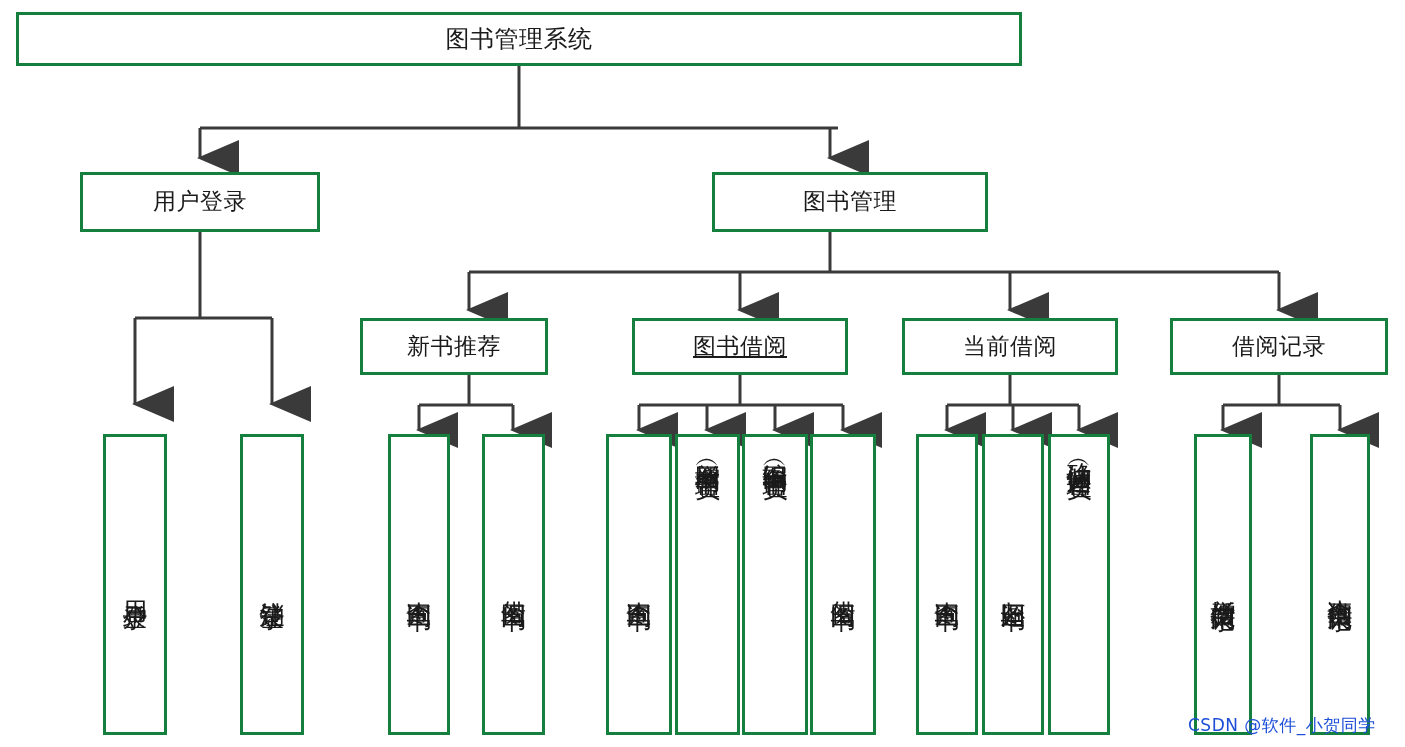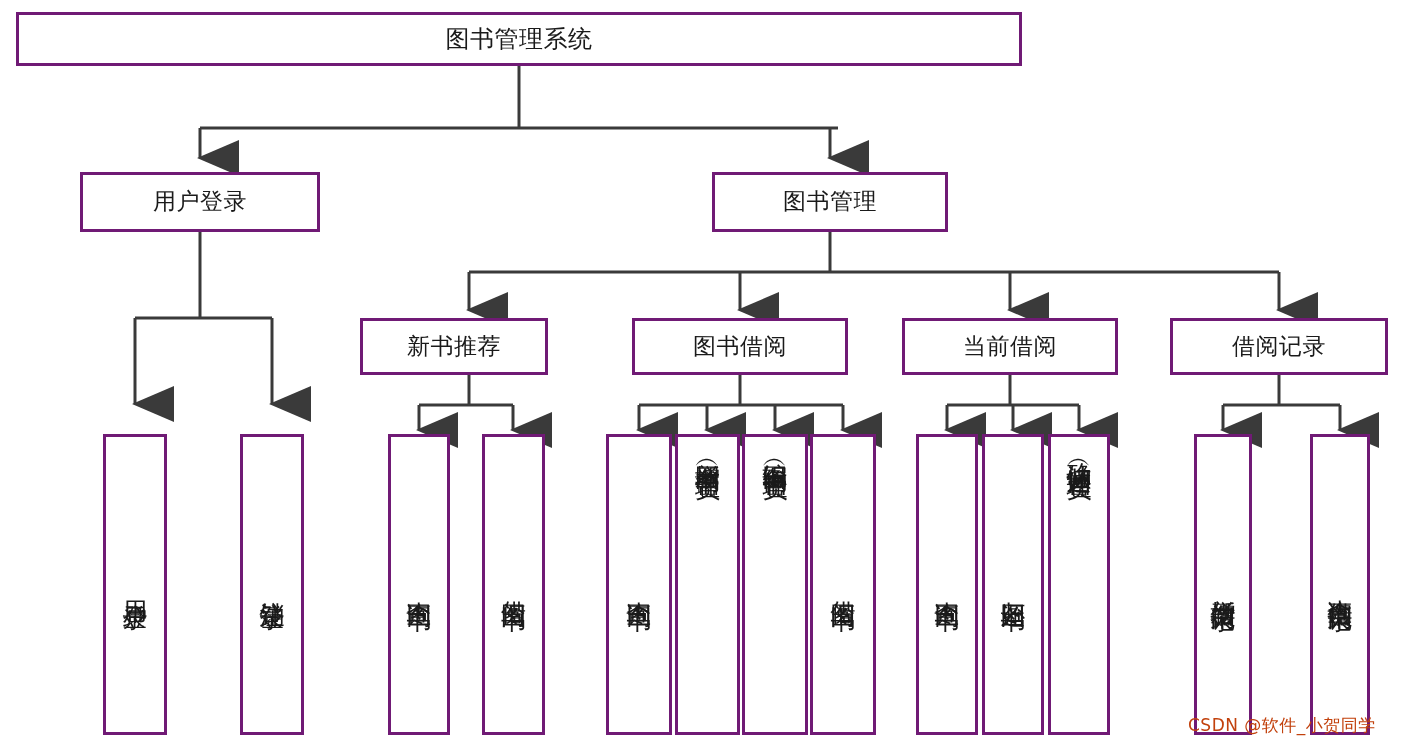--- a/index.html
+++ b/index.html
@@ -20,21 +20,21 @@
   #wires {
     position: absolute;
     left: 0;
     top: 0;
     width: 1405px;
     height: 747px;
   }
   .node {
     position: absolute;
     box-sizing: border-box;
-    border: 3px solid #701a75;
+    border: 3px solid #15803d;
     background: #ffffff;
     display: flex;
     align-items: center;
     justify-content: center;
     color: #1a1a1a;
   }
   .node .lbl {
     display: block;
     text-align: center;
     line-height: 1.18;
@@ -67,21 +67,21 @@
   }
   .v-node.top-text {
     align-items: flex-start;
     padding-top: 6px;
   }
   #watermark {
     position: absolute;
     left: 1188px;
     top: 714px;
     font-size: 17px;
-    color: #c2410c;
+    color: #1d4ed8;
     white-space: nowrap;
     letter-spacing: 0.5px;
     text-align: right;
   }
 </style>
 </head>
 <body>
 
 <div id="canvas">
 
@@ -136,29 +136,29 @@
   </svg>
 
   <div class="node h-node" id="node-root" style="left:16px; top:12px; width:1006px; height:54px;">
     <span class="lbl">图书管理系统</span>
   </div>
 
   <div class="node h-node" style="left:80px; top:172px; width:240px; height:60px;">
     <span class="lbl">用户登录</span>
   </div>
 
-  <div class="node h-node" style="left:712px; top:172px; width:236px; height:60px;">
+  <div class="node h-node" style="left:712px; top:172px; width:276px; height:60px;">
     <span class="lbl">图书管理</span>
   </div>
 
   <div class="node h-node" style="left:360px; top:318px; width:188px; height:57px;">
     <span class="lbl">新书推荐</span>
   </div>
 
-  <div class="node h-node" style="left:632px; top:318px; width:216px; height:57px;">
+  <div class="node h-node" style="left:632px; top:318px; width:216px; height:57px;text-decoration:underline;">
     <span class="lbl">图书借阅</span>
   </div>
 
   <div class="node h-node" style="left:902px; top:318px; width:216px; height:57px;font-family:Liberation Serif, serif;">
     <span class="lbl">当前借阅</span>
   </div>
 
   <div class="node h-node" style="left:1170px; top:318px; width:218px; height:57px;justify-content:center;">
     <span class="lbl">借阅记录</span>
   </div>

